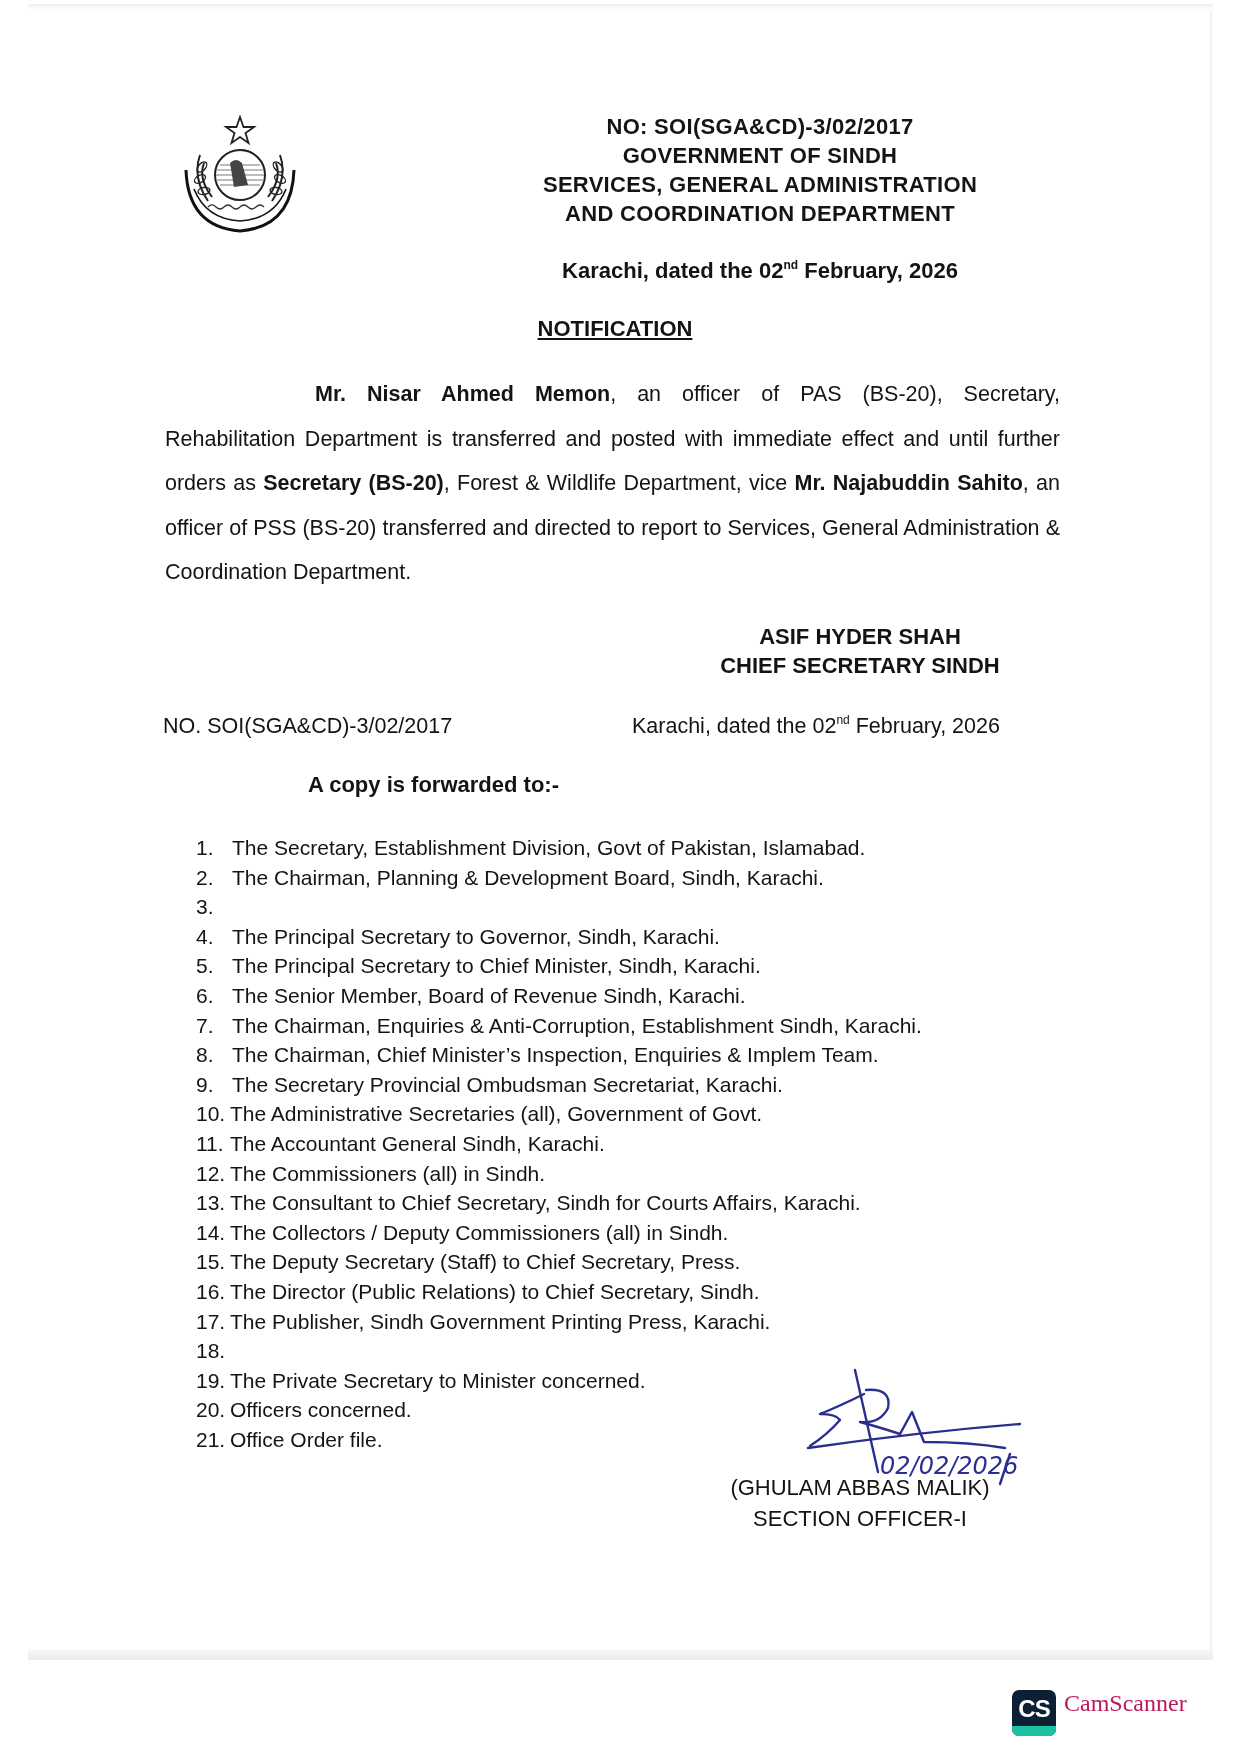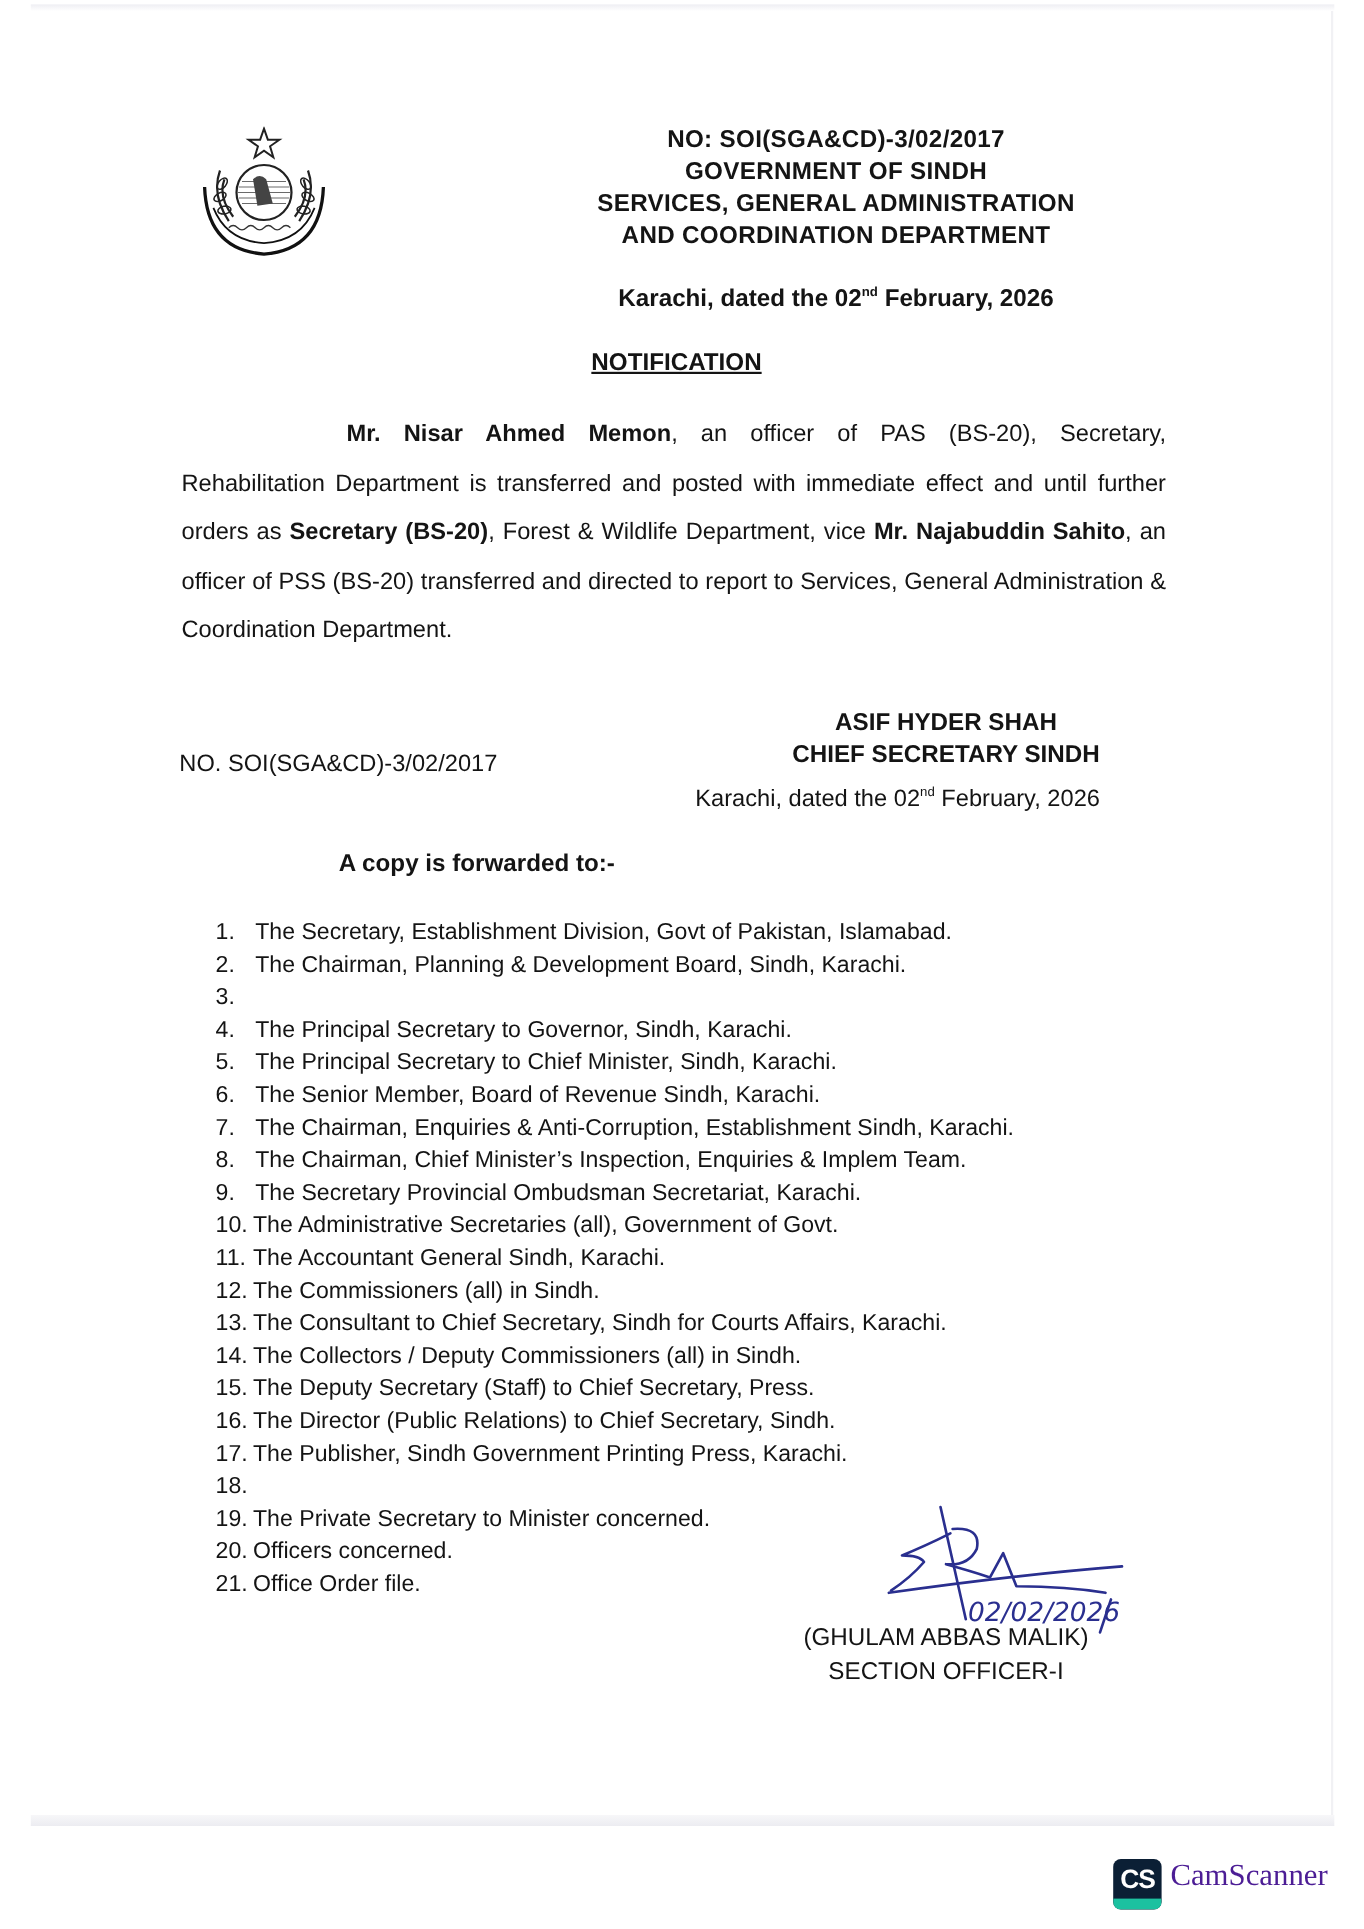--- a/index.html
+++ b/index.html
@@ -27,41 +27,41 @@
     font-weight: bold; font-size: 22px; text-decoration: underline;
   }
 
   .body-para {
     position: absolute; left: 165px; top: 372px; width: 895px;
     font-size: 21.5px; line-height: 44.5px; text-align: justify;
   }
   .body-para .indent { display: inline-block; width: 150px; }
   .body-para b { font-weight: bold; }
 
-  .signatory { position: absolute; left: 640px; top: 622px; width: 440px; text-align: center; font-weight: bold; font-size: 22px; line-height: 29px; margin-top: 20px; }
-
-  .ref-no { position: absolute; left: 163px; top: 682px; font-size: 21.5px; }
+  .signatory { position: absolute; left: 640px; top: 622px; width: 440px; text-align: center; font-weight: bold; font-size: 22px; line-height: 29px; }
+
+  .ref-no { position: absolute; left: 163px; top: 714px; font-size: 21.5px; }
   .ref-date { position: absolute; left: 632px; top: 714px; font-size: 21.5px; }
 
   .copy-heading { position: absolute; left: 308px; top: 772px; font-weight: bold; font-size: 22px; }
 
   .copy-list { position: absolute; left: 196px; top: 833px; margin: 0; padding: 0; list-style: none; font-size: 21px; line-height: 29.6px; }
   .copy-list li { display: flex; white-space: nowrap; }
   .copy-list .num { display: inline-block; width: 36px; }
   .copy-list li.two-digit .num { width: 34px; }
 
   .signature { position: absolute; left: 800px; top: 1362px; width: 320px; height: 130px; }
 
   .officer { position: absolute; left: 700px; top: 1472px; width: 320px; text-align: center; font-weight: normal; font-size: 22px; line-height: 31px; }
 
   .scanner { position: absolute; left: 1012px; top: 1690px; display: flex; }
   .scanner .logo { width: 44px; height: 46px; border-radius: 7px; overflow: hidden; background: #0b1f35; position: relative; }
   .scanner .logo .band { position: absolute; left: 0; right: 0; bottom: 0; height: 10px; background: #1cc1a0; }
   .scanner .logo span { position: absolute; left: 0; right: 0; top: 5px; text-align: center; color: #fff; font-weight: bold; font-size: 24px; letter-spacing: -1px; }
-  .scanner .brand { margin-left: 8px; font-family: "Liberation Serif", "DejaVu Serif", serif; font-size: 28px; color: #4c1d95; }
+  .scanner .brand { margin-left: 8px; font-family: "Liberation Serif", "DejaVu Serif", serif; font-size: 24px; color: #be185d; }
 </style>
 </head>
 <body>
 
 <div class="page-edge-top"></div>
 <div class="page-edge-right"></div>
 <div class="page-edge-bottom"></div>
 
 <svg class="emblem" viewBox="0 0 124 122">
   <polygon points="62,2 65.5,12 76,12 67.5,18 70.5,28 62,22 53.5,28 56.5,18 48,12 58.5,12" fill="none" stroke="#222" stroke-width="1.8"></polygon>

